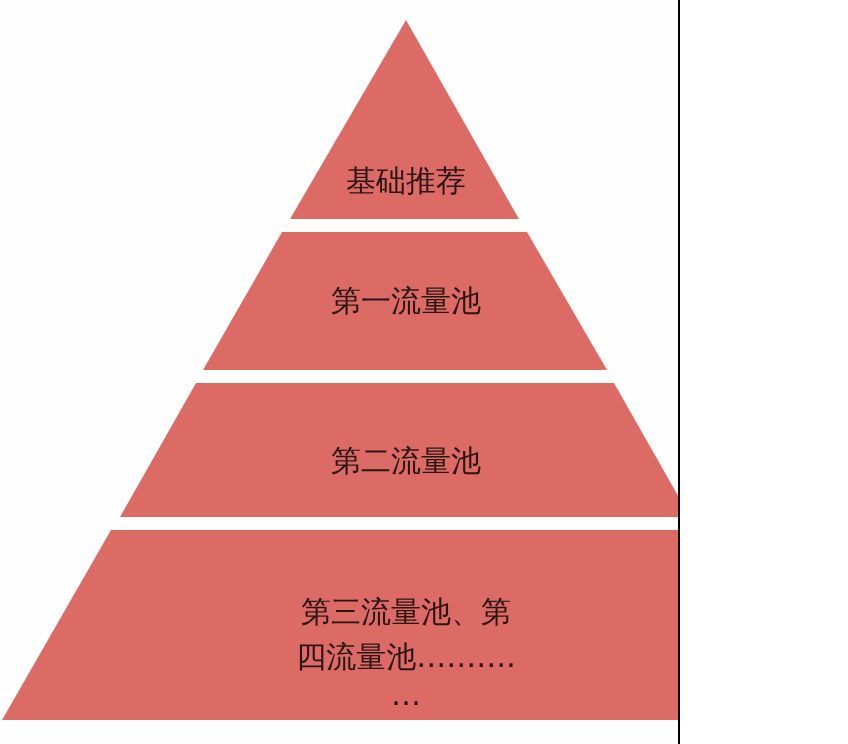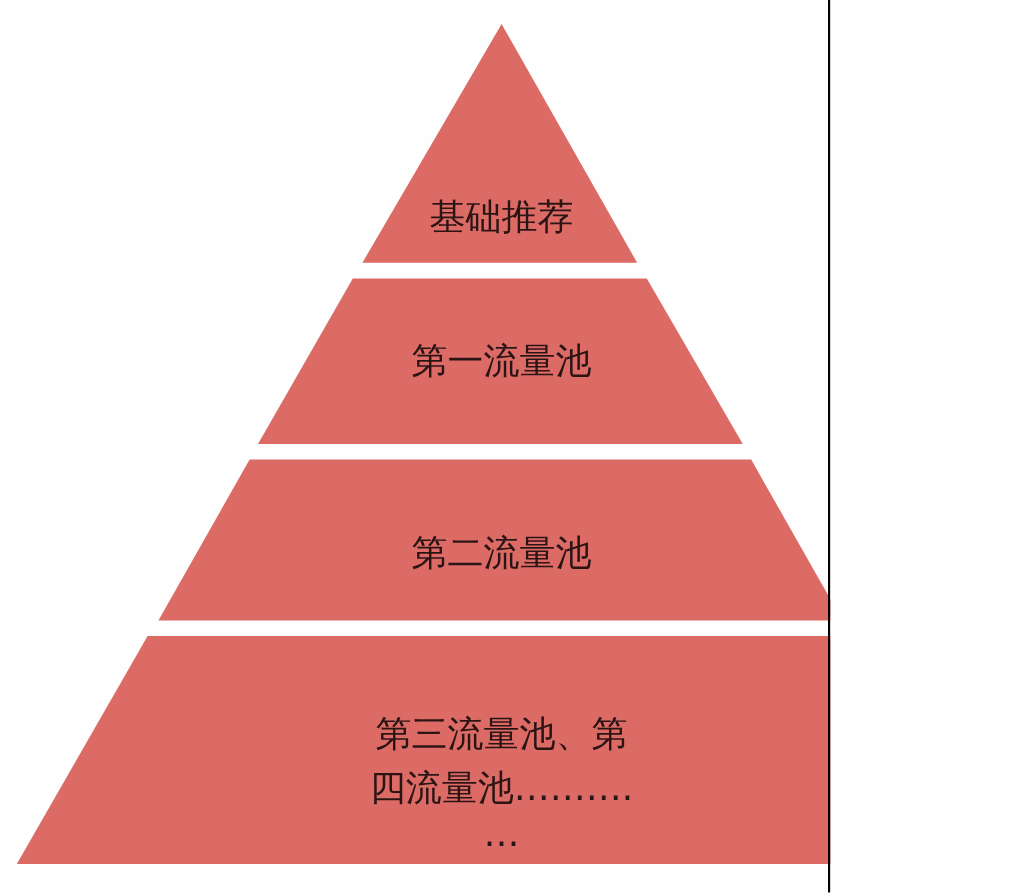--- a/index.html
+++ b/index.html
@@ -7,21 +7,20 @@
       padding: 0;
       background: #ffffff;
     }
     #canvas {
       position: relative;
       width: 680px;
       height: 744px;
       overflow: hidden;
       background: #fefefe;
       font-family: "DejaVu Sans", sans-serif;
-      margin-left: 12px;
     }
     #pyramid-svg {
       position: absolute;
       left: 0;
       top: 0;
       width: 848px;
       height: 744px;
     }
     .layer-label {
       font-family: "DejaVu Sans", sans-serif;

